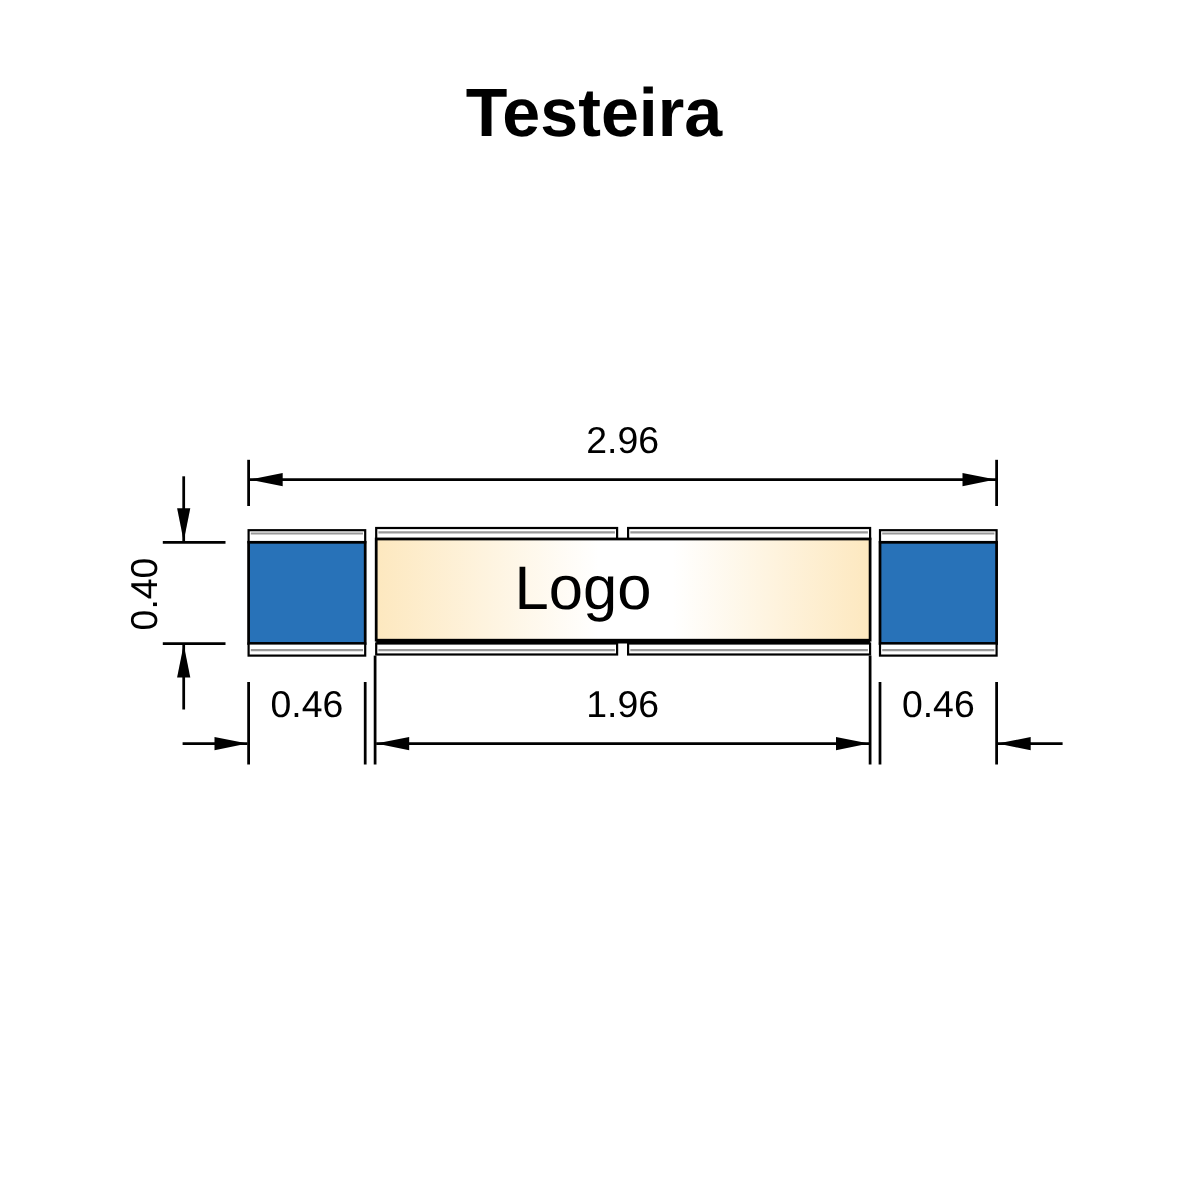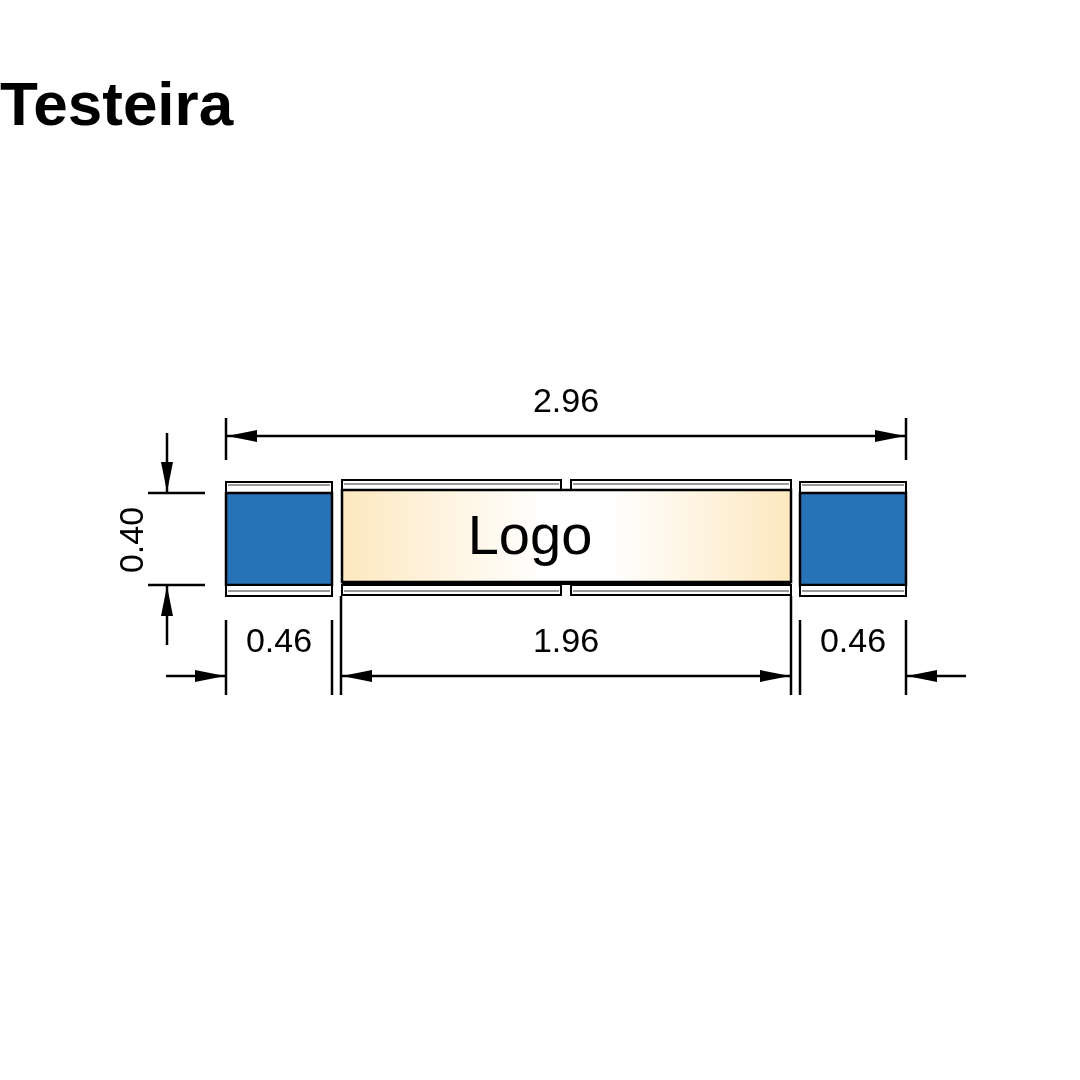--- a/index.html
+++ b/index.html
@@ -1,18 +1,18 @@
 <!DOCTYPE html>
 <html><head>
   <meta charset="utf-8">
   <style>
     html, body { margin: 0; padding: 0; background: #ffffff; }
     body { width: 1080px; height: 1080px; position: relative; overflow: hidden; }
     .title {
-      position: absolute; left: 0; top: 68px; width: 1080px; 
+      position: absolute; left: 0; top: 68px; width: 1080px; text-align: center;
       font-family: "Liberation Sans", sans-serif; font-weight: bold; font-size: 62px; color: #000;
     }
     svg { position: absolute; left: 0; top: 0; }
     .dim-text { font-family: "Liberation Sans", sans-serif; font-size: 34px; fill: #000; }
     .logo-text { font-family: "Liberation Sans", sans-serif; font-size: 56px; fill: #000; }
   </style>
 </head>
 <body>
 
 <div class="title">Testeira</div>

